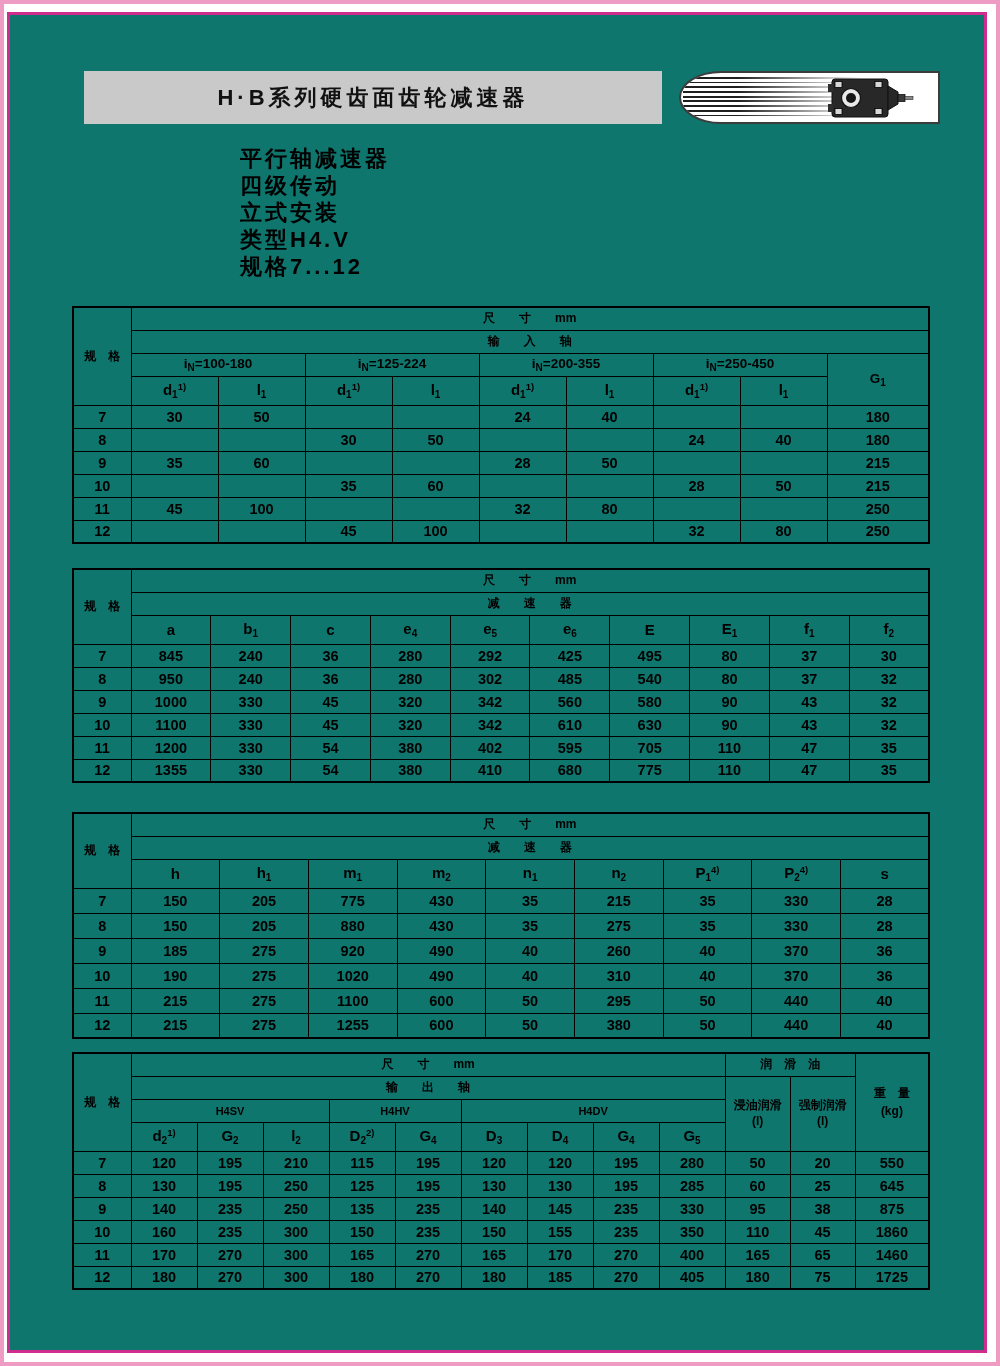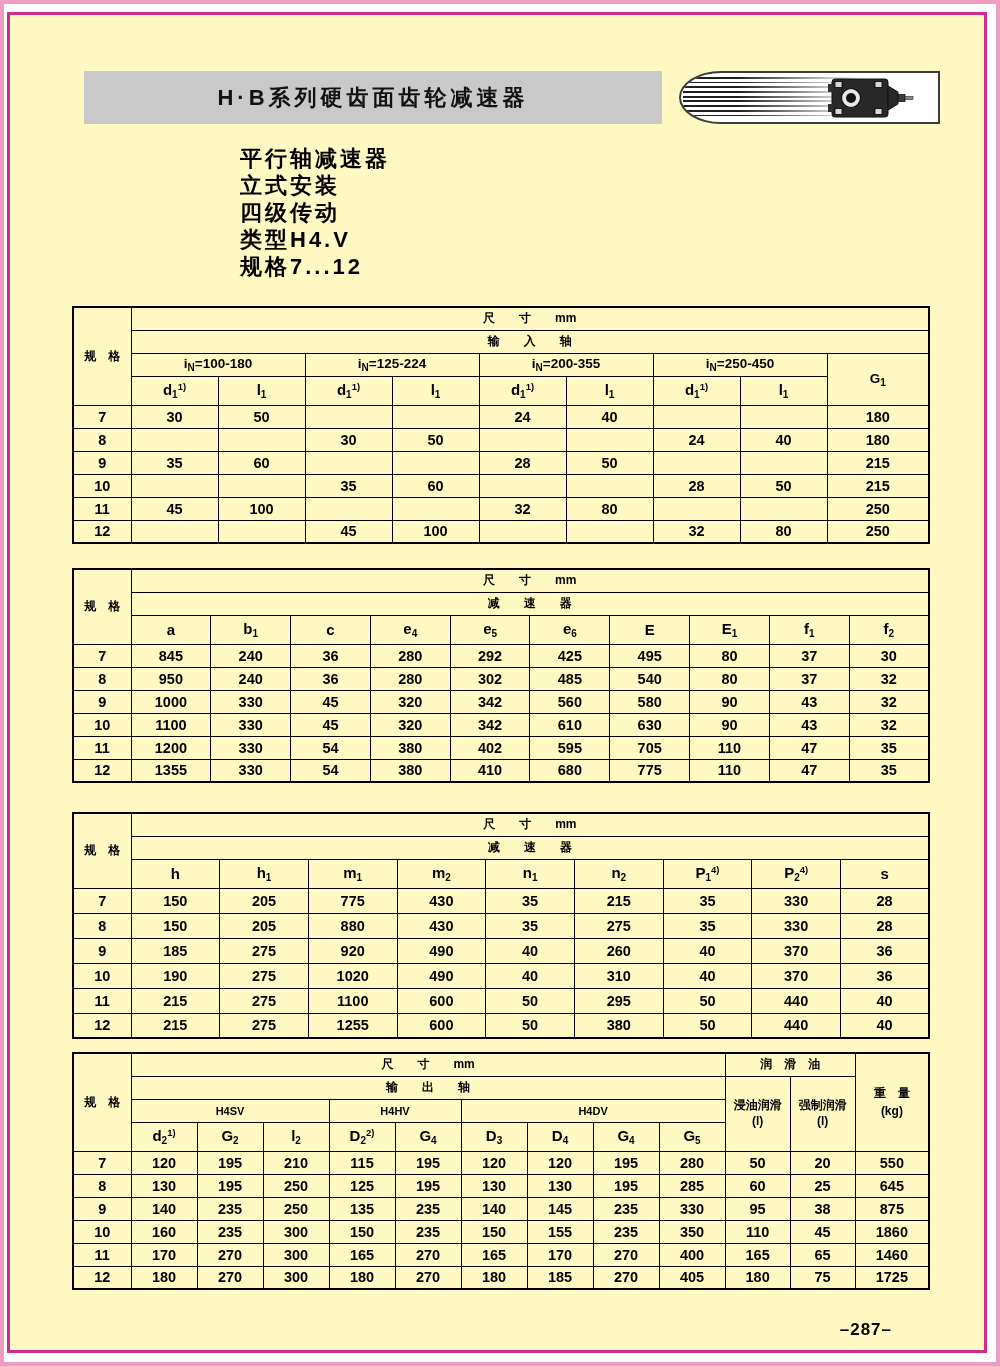--- a/index.html
+++ b/index.html
@@ -7,21 +7,21 @@
   body { font-family:"Liberation Sans", sans-serif; background:#fff; }
 
   .frame-outer{
     width:1000px; height:1366px;
     border:4px solid var(--pink-outer,#ef9cc5);
     padding:8px 9px 9px 3px;
   }
   .frame-inner{
     width:100%; height:100%;
     border:3px solid var(--pink-inner,#cf2d8e);
-    background:#fef9c3; overflow:hidden; position:relative;
+    background:#0f766e; overflow:hidden; position:relative;
   }
 
   
   .banner-row{ margin:56px 44px 0 74px; height:53px; display:flex; }
   .banner{
     width:578px; background:var(--banner-bg,#c9c9c9);
     display:flex; align-items:center; justify-content:center;
   }
   .banner-title{ font-size:22px; font-weight:bold; letter-spacing:4px; color:#111; white-space:nowrap; }
   .deco-panel{
@@ -100,22 +100,22 @@
           <circle cx="33" cy="22" r="5" fill="#161616"></circle>
           <path d="M70 10 L80 16 L80 28 L70 34 Z" fill="#282828" stroke="#111" stroke-width="1"></path>
           <rect x="80" y="18.5" width="7" height="7" fill="#3a3a3a" stroke="#111" stroke-width="0.8"></rect>
           <rect x="87" y="20.5" width="8" height="3" fill="#8a8a8a" stroke="#222" stroke-width="0.6"></rect>
         </svg>
       </div>
     </div>
 
     <div class="info-block">
         <div class="info-line">平行轴减速器</div>
+        <div class="info-line">四级传动</div>
         <div class="info-line">立式安装</div>
-        <div class="info-line">四级传动</div>
         <div class="info-line">类型H4.V</div>
         <div class="info-line">规格7...12</div>
       </div>
 
     <div class="tables-wrap">
 
       <table class="tbl t1">
         <colgroup>
             <col class="c-spec">
             <col span="8" class="t1-c">
@@ -557,18 +557,15 @@
               <td>405</td>
               <td>180</td>
               <td>75</td>
               <td>1725</td>
             </tr>
           </tbody>
         </table>
 
     </div>
 
-    <div class="footer">
-      <span class="page-number">–287–</span>
-    </div>
 
   </div>
 </div>
 
 </body></html>

